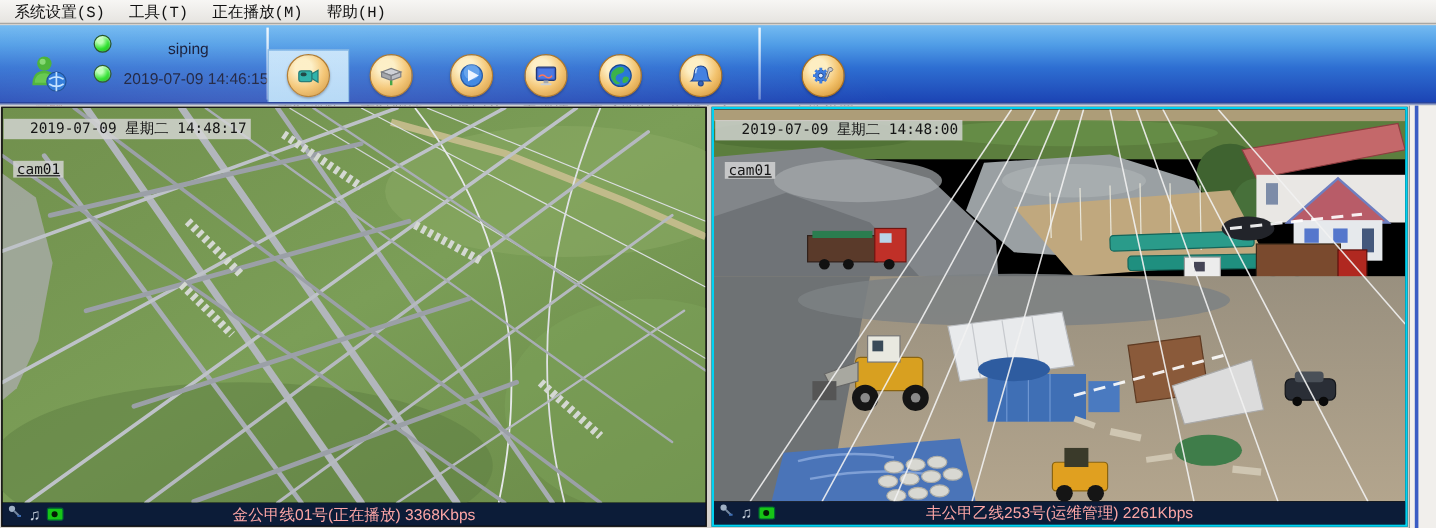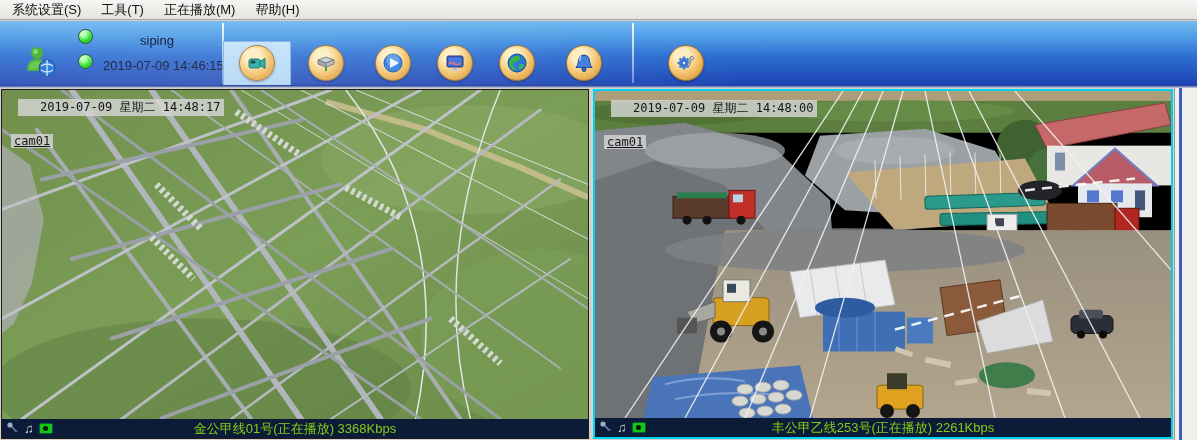--- a/index.html
+++ b/index.html
@@ -7,21 +7,21 @@
   body { font-family:"Liberation Sans","DejaVu Sans",sans-serif; position:relative; background:#d5d2cd; }
 
   
   .menubar {
     position:absolute; left:0; top:0; width:1197px; height:20px;
     background:linear-gradient(#f7f6f4,#e6e4e0);
     border-bottom:1px solid #a9a7a2;
     display:flex; align-items:center; padding-left:4px;
     font-size:13px; color:#111;
   }
-  .menubar .mitem { padding:2px 12px 2px 8px; cursor:default; white-space:nowrap; }
+  .menubar .mitem { padding:2px 12px 2px 8px; cursor:default; white-space:nowrap;font-family:Liberation Mono, monospace; }
 
   
   .toolbar {
     position:absolute; left:0; top:21px; width:1197px; height:64px;
     background:linear-gradient(#74bbf1 0%, #4f9ce6 26%, #2e6fd2 55%, #1c44b4 100%);
   }
   .toolbar::after { 
     content:""; position:absolute; left:0; top:0; width:100%; height:100%;
     background:radial-gradient(ellipse 900px 160px at 18% 120%, rgba(255,255,255,.18), rgba(255,255,255,0) 60%);
     pointer-events:none;
@@ -56,27 +56,27 @@
   .vpanel { position:absolute; top:1px; height:350px; background:#000; }
   .vpanel.left  { left:1px;  width:588px; border:1px solid #1c1c1c; }
   .vpanel.right { left:593px; width:580px; border:2px solid #00d2f2; }
 
   .vcontent { position:absolute; left:0; top:0; right:0; bottom:19px; overflow:hidden; }
   .vcontent svg { width:100%; height:100%; display:block; }
 
   .osd { position:absolute; font-family:"DejaVu Sans Mono","Liberation Mono",monospace;
     font-size:12px; color:#141414; background:rgba(214,214,214,.82);
     padding:0 3px; white-space:nowrap; }
-  .osd.ts  { left:16px; top:9px;padding-left:22px; }
+  .osd.ts  { left:1px; top:9px;padding-left:22px; }
   .osd.cam { left:9px; top:44px;text-decoration:underline; }
 
   .vbar { position:absolute; left:0; right:0; bottom:0; height:19px; background:#0c1c38;
     display:flex; align-items:center; }
   .vbar .icons { display:flex; align-items:center; gap:5px; padding-left:4px; position:absolute; left:0; }
-  .vbar .title { width:100%; text-align:center; color:#84cc16; font-size:13px; white-space:nowrap; }
+  .vbar .title { width:100%; text-align:center; color:#fca5a5; font-size:13px; white-space:nowrap; }
   .note-glyph { color:#c9d2de; font-size:13px; line-height:13px; }
   .camdot { width:14px; height:11px; background:#17c517; border:1px solid #063; border-radius:2px;
     display:flex; align-items:center; justify-content:center; }
   .camdot::after { content:""; width:5px; height:5px; background:#041a04; border-radius:50%; }
 
   
   .edge-strip { position:absolute; left:1174px; top:88px; width:23px; height:352px;
     background:#f1efec; border-left:1px solid #9a9a96; }
   .edge-strip .blue { position:absolute; left:4px; top:0; width:3px; height:352px; background:#3a5cc4; }
 </style>
@@ -437,21 +437,21 @@
           <svg width="13" height="13" viewBox="0 0 13 13">
             <circle cx="4" cy="4" r="2.6" fill="#9fb0c4"></circle>
             <line x1="5.8" y1="5.8" x2="10" y2="10" stroke="#7487a0" stroke-width="1.6"></line>
             <line x1="8.5" y1="10" x2="11.5" y2="10" stroke="#3f6fb5" stroke-width="1.6"></line>
           </svg>
         </span>
         <span class="note-glyph">♫</span>
         <span class="camdot"></span>
       </span>
       <span class="title">
-        <span>丰公甲乙线253号(正在播放)</span>&nbsp;<span>2261Kbps</span>
+        <span>丰公甲乙线253号(运维管理)</span>&nbsp;<span>2261Kbps</span>
       </span>
     </div>
   </div>
 
   <div class="edge-strip" style="top:0;">
     <div class="blue"></div>
   </div>
 </div>
 
 </body></html>

